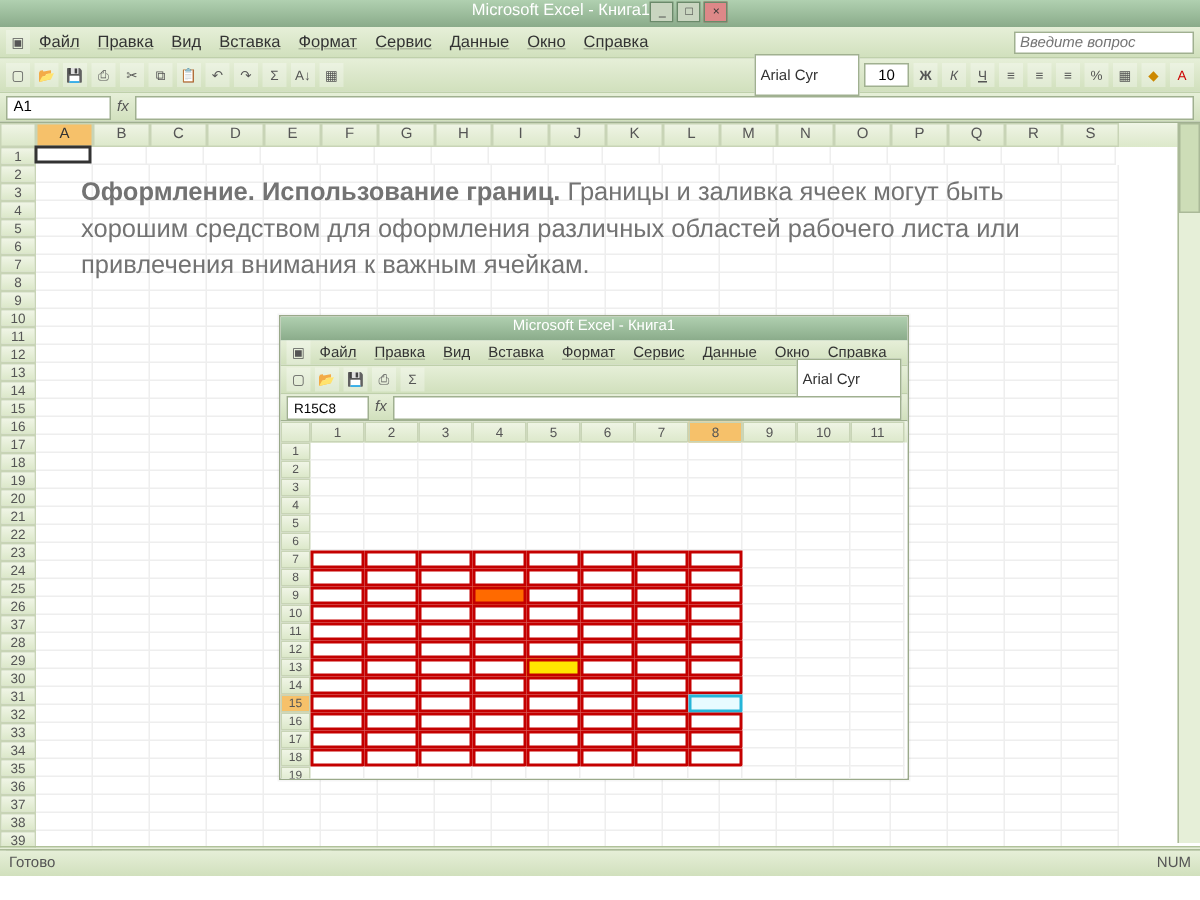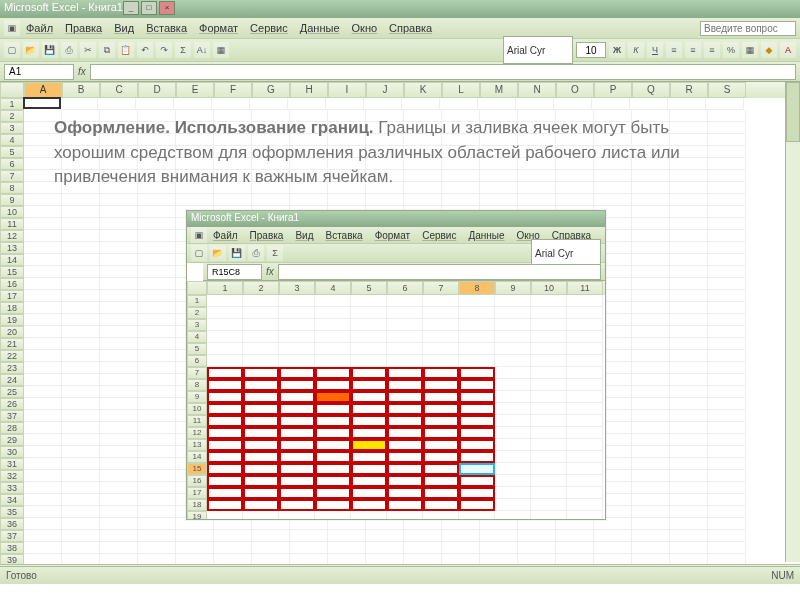--- a/index.html
+++ b/index.html
@@ -1,25 +1,25 @@
 <!DOCTYPE html>
 <html><head>
 <meta charset="utf-8">
 <style>
 * { box-sizing: border-box; margin: 0; padding: 0; }
 body { font-family: "Tahoma", Arial, sans-serif; font-size: 11px; width: 800px; height: 600px; overflow: hidden; background: #fff; position: relative; }
 
-.titlebar { background: linear-gradient(#b0d0b0, #8aab8a); height: 18px; color: #fff; font-size: 11px; padding: 1px 4px; display: flex; justify-content: flex-start; }
+.titlebar { background: linear-gradient(#b0d0b0, #8aab8a); height: 18px; color: #fff; font-size: 11px; padding: 1px 4px; display: flex; justify-content: center; }
 .titlebar .winbtns { display: flex; gap: 2px; }
 .titlebar .winbtn { width: 16px; height: 14px; background: #c9d5c0; border: 1px solid #6a8a6a; font-size: 8px; text-align: center; line-height: 12px; color: #333; }
 .titlebar .winbtn.close { background: #d88; }
 
 .menubar { background: linear-gradient(#e6efd8, #d1e0bd); height: 20px; display: flex; align-items: center; padding: 0 4px; font-size: 11px; color: #333; }
 .menubar .mitem { padding: 2px 6px; text-decoration: underline; text-decoration-color: rgba(0,0,0,0.2); }
-.menubar .qbox { margin-left: auto; width: 96px; height: 15px; background: #fff; border: 1px solid #a0b090; font-size: 10px; color: #888; padding: 0 3px; }
+.menubar .qbox { margin-left: auto; width: 120px; height: 15px; background: #fff; border: 1px solid #a0b090; font-size: 10px; color: #888; padding: 0 3px; font-style: italic; }
 
 .toolbar { background: linear-gradient(#e6efd8, #d1e0bd); height: 24px; display: flex; align-items: center; padding: 0 4px; gap: 8px; border-top: 1px solid #bfd0ab; border-bottom: 1px solid #bfd0ab; }
 .toolbar .tgrp { display: flex; align-items: center; gap: 3px; }
 .tbtn { width: 16px; height: 16px; background: rgba(255,255,255,0.3); border: 1px solid transparent; font-size: 9px; color: #555; display: inline-flex; align-items: center; justify-content: center; }
 .fontbox { width: 70px; height: 28px; background: #fff; border: 1px solid #a0b090; font-size: 10px; padding: 0 3px; color: #333; }
 .sizebox { width: 30px; height: 16px; background: #fff; border: 1px solid #a0b090; font-size: 10px; padding: 0 3px; text-align: center; }
 .bbtn { font-weight: bold; } .ibtn { font-style: italic; } .ubtn { text-decoration: underline; }
 
 .namebox-row { background: linear-gradient(#e6efd8, #d1e0bd); height: 20px; display: flex; align-items: center; padding: 0 4px; gap: 4px; border-bottom: 1px solid #a0b090; }
 .namebox { width: 70px; height: 16px; background: #fff; border: 1px solid #a0b090; font-size: 10px; padding: 0 4px; }
@@ -37,21 +37,21 @@
 .gcell { width: 38px; height: 12px; border-right: 1px solid #eee; border-bottom: 1px solid #eee; }
 .gcell.selected { border: 2px solid #333; height: 12px; width: 38px; margin: -1px; z-index: 2; position: relative; }
 
 .overlay-text { position: absolute; left: 54px; top: 116px; width: 690px; font-family: "Arial", sans-serif; font-size: 17px; line-height: 1.45; color: #737373; }
 .overlay-text .bold { font-weight: bold; }
 
 .inset-excel { position: absolute; left: 186px; top: 210px; width: 420px; height: 310px; border: 1px solid #9aa98a; background: #fff; overflow: hidden; box-shadow: 0 0 0 1px rgba(0,0,0,0.04); }
 .inset-excel .titlebar { height: 16px; font-size: 10px; }
 .inset-excel .menubar { height: 16px; font-size: 10px; }
 .inset-excel .toolbar { height: 20px; }
-.inset-excel .namebox-row { height: 18px; margin-left: 16px; }
+.inset-excel .namebox-row { height: 18px; }
 .inset-excel .namebox { width: 55px; font-size: 9px; }
 .inset-grid { background: #fff; }
 .inset-colheads { display: flex; height: 14px; background: linear-gradient(#f0f5e6, #dce8ca); }
 .icorner { width: 20px; border: 1px solid #c8d4b6; }
 .icolh { width: 36px; border: 1px solid #c8d4b6; font-size: 9px; text-align: center; color: #555; line-height: 12px; }
 .icolh.sel { background: #f6c16a; }
 .irow { display: flex; height: 12px; }
 .irowh { width: 20px; border: 1px solid #c8d4b6; background: linear-gradient(#f0f5e6, #dce8ca); font-size: 8px; text-align: center; color: #555; line-height: 10px; }
 .irowh.sel { background: #f6c16a; }
 .icell { width: 36px; height: 12px; border-right: 1px solid #eee; border-bottom: 1px solid #eee; }

